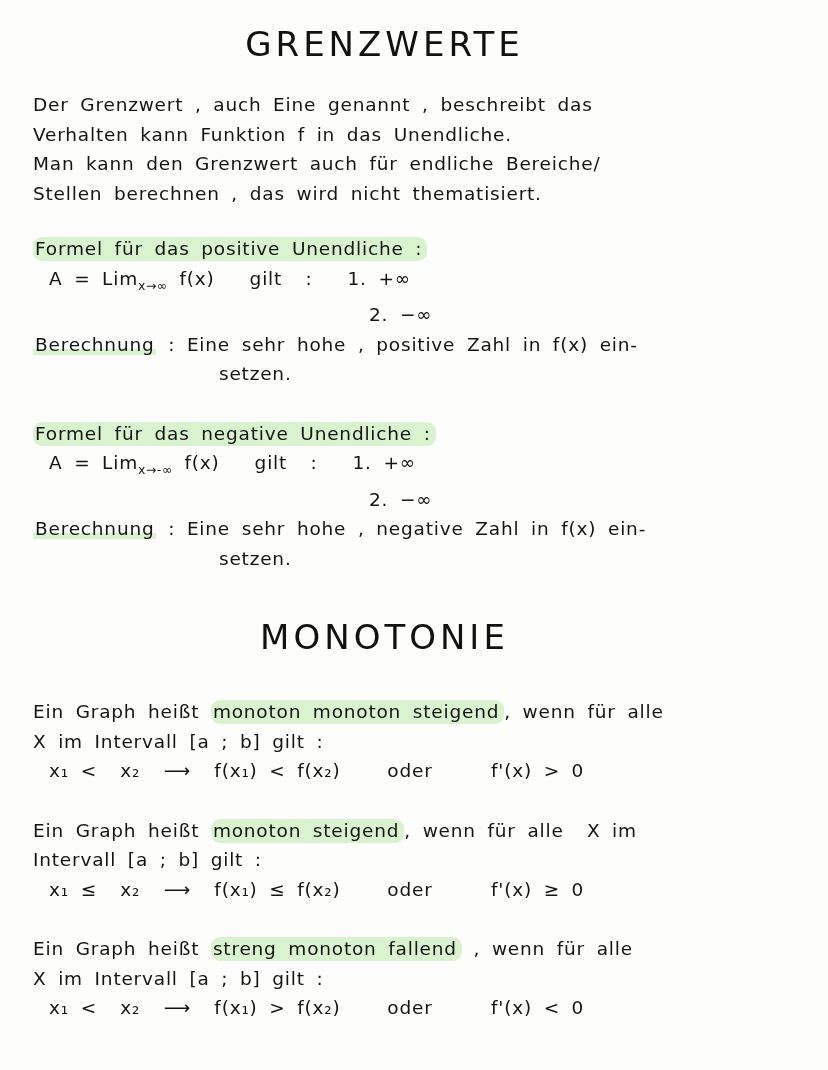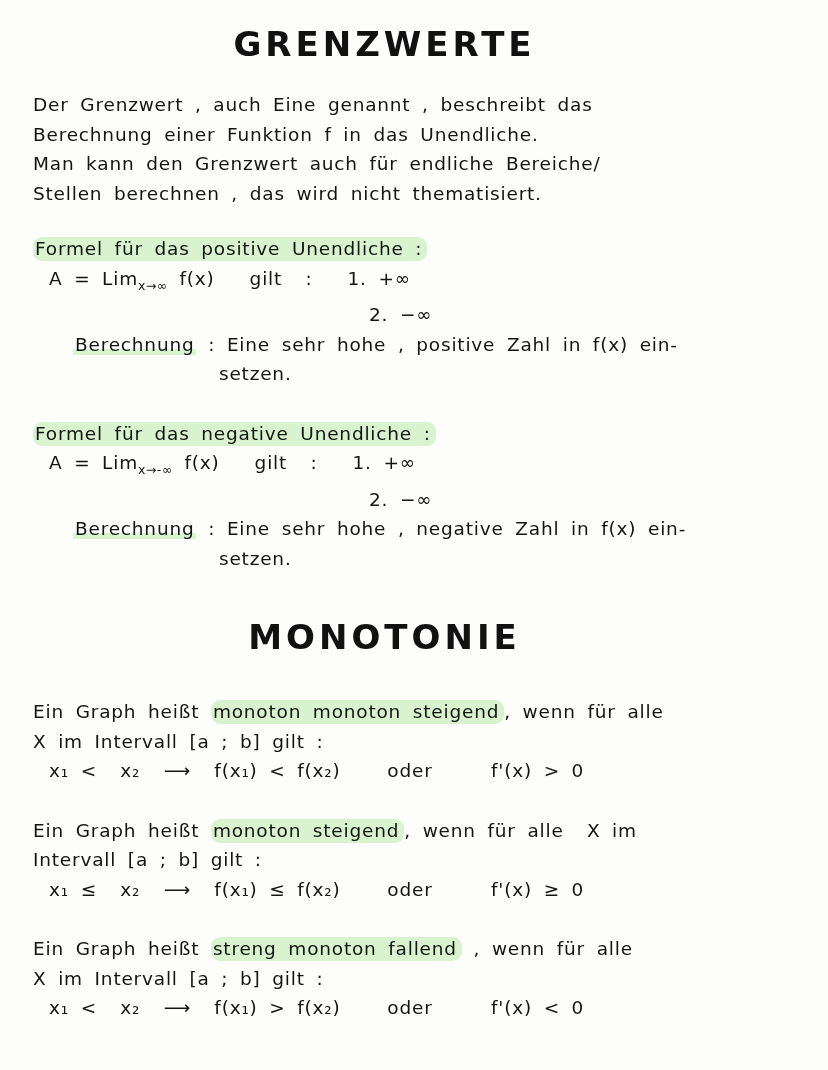--- a/index.html
+++ b/index.html
@@ -14,21 +14,21 @@
     margin: 0 auto;
     background: #fdfdfc;
     color: #141414;
     font-family: "DejaVu Sans", "Liberation Sans", sans-serif;
     overflow: hidden;
     box-sizing: border-box;
     padding: 14px 32px 0 33px;
   }
   .title {
     font-size: 34px;
-    font-weight: bold;
+    font-weight: normal;
     letter-spacing: 4px;
     text-align: center;
     margin: 10px 60px 26px 0;
     color: #111;
   }
   .title.second {
     margin-top: 44px;
     margin-bottom: 40px;
   }
   .para { margin: 0 0 26px 0; }
@@ -41,41 +41,40 @@
   }
   .section { margin: 0 0 30px 0; }
   .hl {
     background: #d9f3cf;
     padding: 1px 5px 2px 2px;
     border-radius: 9px;
   }
   .ulhl {
     background-image: linear-gradient(to top, #d9f3cf 30%, transparent 30%);
     padding: 0 2px;
-    margin-left: 40px;
   }
   .sub {
     font-size: 12.5px;
     vertical-align: -5px;
     letter-spacing: 0.5px;
   }
   .case2 { padding-left: 320px; }
   .cont  { padding-left: 186px; }
   .formula { white-space: pre; margin-left: 16px; }
 </style>
 </head>
 <body>
 
 <div class="page">
 
   <h1 class="title">GRENZWERTE</h1>
 
   <div class="para">
     <div class="line">Der Grenzwert , auch Eine genannt , beschreibt das</div>
-    <div class="line">Berechnung einer Funktion f in das Unendliche.</div>
+    <div class="line">Verhalten kann Funktion f in das Unendliche.</div>
     <div class="line">Man kann den Grenzwert auch für endliche Bereiche/</div>
     <div class="line">Stellen berechnen , das wird nicht thematisiert.</div>
   </div>
 
   <div class="section">
     <div class="line"><span class="hl">Formel für das positive Unendliche :</span></div>
     <div class="line formula"><span>A = Lim</span><span class="sub">x→∞</span><span> f(x)   gilt  :   1. +∞</span></div>
     <div class="line formula case2">2. −∞</div>
     <div class="line"><span class="ulhl">Berechnung</span><span> : Eine sehr hohe , positive Zahl in f(x) ein-</span></div>
     <div class="line cont">setzen.</div>

